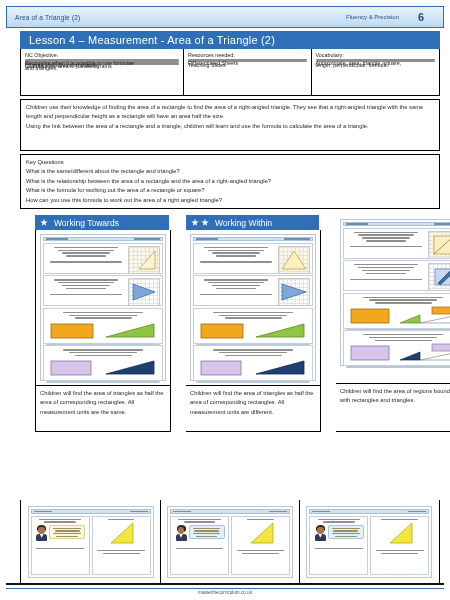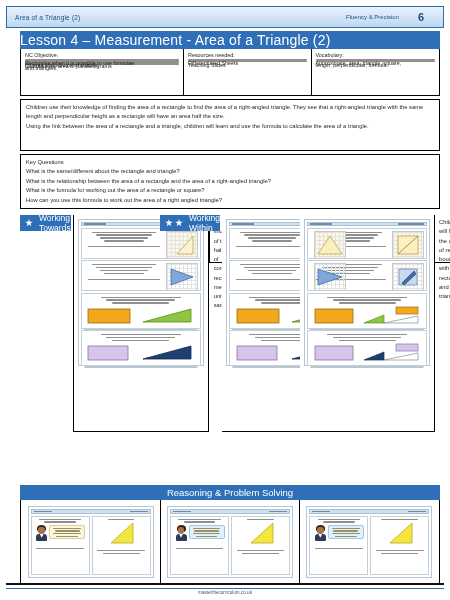--- a/index.html
+++ b/index.html
@@ -22,21 +22,21 @@
   .topbar .tb-left{font-size:6.5px;color:#1c4e82;padding-left:8px;letter-spacing:.2px;}
   .topbar .tb-mid{flex:1;}
   .topbar .tb-right{font-size:6px;color:#1c4e82;}
   .topbar .tb-page{font-size:11px;color:#1c4e82;font-weight:bold;width:44px;text-align:center;}
 
   
   .lesson-banner{
     position:absolute;left:20px;top:31px;width:420px;height:18px;
     background:#2e6fb7;color:#ffffff;
     display:flex;align-items:center;
-    font-size:14px;box-sizing:border-box;
+    font-size:11px;padding-left:9px;box-sizing:border-box;
     letter-spacing:.2px;
   }
 
   
   .info-row{
     position:absolute;left:20px;top:49px;width:420px;height:47px;
     display:flex;box-sizing:border-box;
     border:1px solid #000;border-top:none;
   }
   .info-cell{
@@ -68,21 +68,21 @@
   .keyq .kq-title{display:block;}
   .keyq .kq-line{display:block;}
 
   
   .diff-wrap{
     position:absolute;left:20px;top:215px;width:420px;height:217px;
     display:flex;box-sizing:border-box;
   }
   .diff-col{
     width:140px;box-sizing:border-box;
-    display:flex;flex-direction:row;
+    display:flex;flex-direction:column;margin-left:15px;
   }
   .diff-head{
     height:16px;background:#2e6fb7;color:#ffffff;
     display:flex;align-items:center;gap:2px;
     padding-left:5px;box-sizing:border-box;
     font-size:8.5px;border-right:2px solid #ffffff;
   }
   .diff-col:last-child .diff-head{border-right:none;}
   .diff-head .stars{display:flex;gap:2px;margin-right:4px;}
   .star{
@@ -476,23 +476,20 @@
               </svg>
             </div>
             <div class="answerline"></div>
           </div>
         </div>
       </div>
       <div class="diff-desc">Children will find the area of regions bounded with rectangles and triangles.</div>
     </div>
   </div>
 
-  <div class="reason-banner">
-    <span>Reasoning &amp; Problem Solving</span>
-  </div>
 
   <div class="reason-row">
 
     <div class="reason-cell">
       <div class="rcard">
         <div class="rcard-top">
             <i></i>
             <i></i>
           </div>
         <div class="rcard-body">

